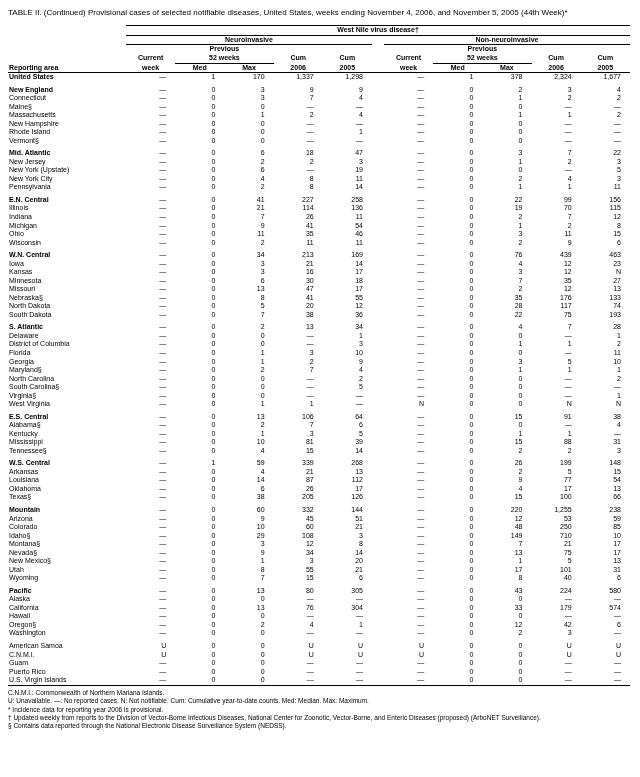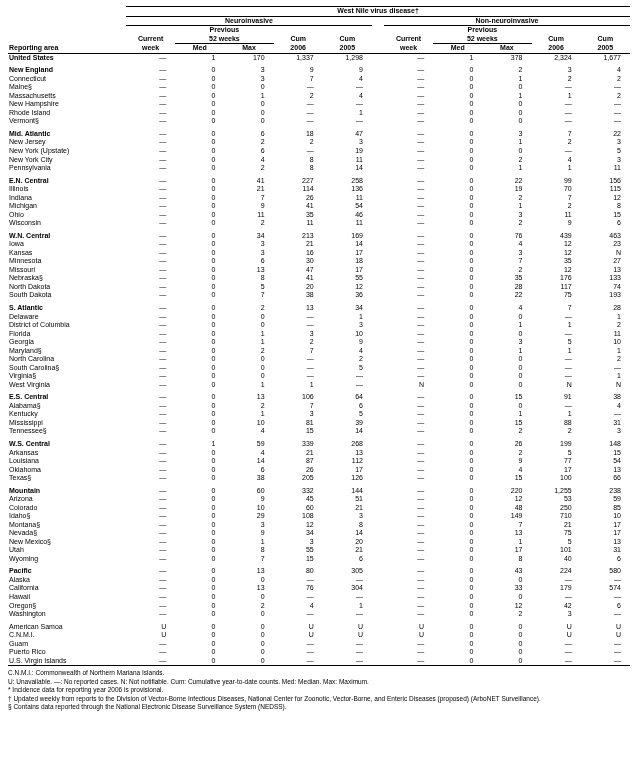--- a/index.html
+++ b/index.html
@@ -22,20 +22,21 @@
   td.area.bold { font-weight:bold; }
   td.num { text-align:right; padding-right:9px; }
   tr.gap td { padding-top:4px; }
   .footnotes { margin-top:3px; }
   .fn { font-size:6.5px; line-height:1.3; padding-left:7px; text-indent:-7px; }
 </style>
 </head>
 <body>
 
 <div class="page">
+  <div class="title">TABLE II. (Continued) Provisional cases of selected notifiable diseases, United States, weeks ending November 4, 2006, and November 5, 2005 (44th Week)*</div>
 
   <table>
     <colgroup>
       <col style="width:118px">
       <col>
         <col>
         <col>
         <col>
         <col>
       <col style="width:12px">

